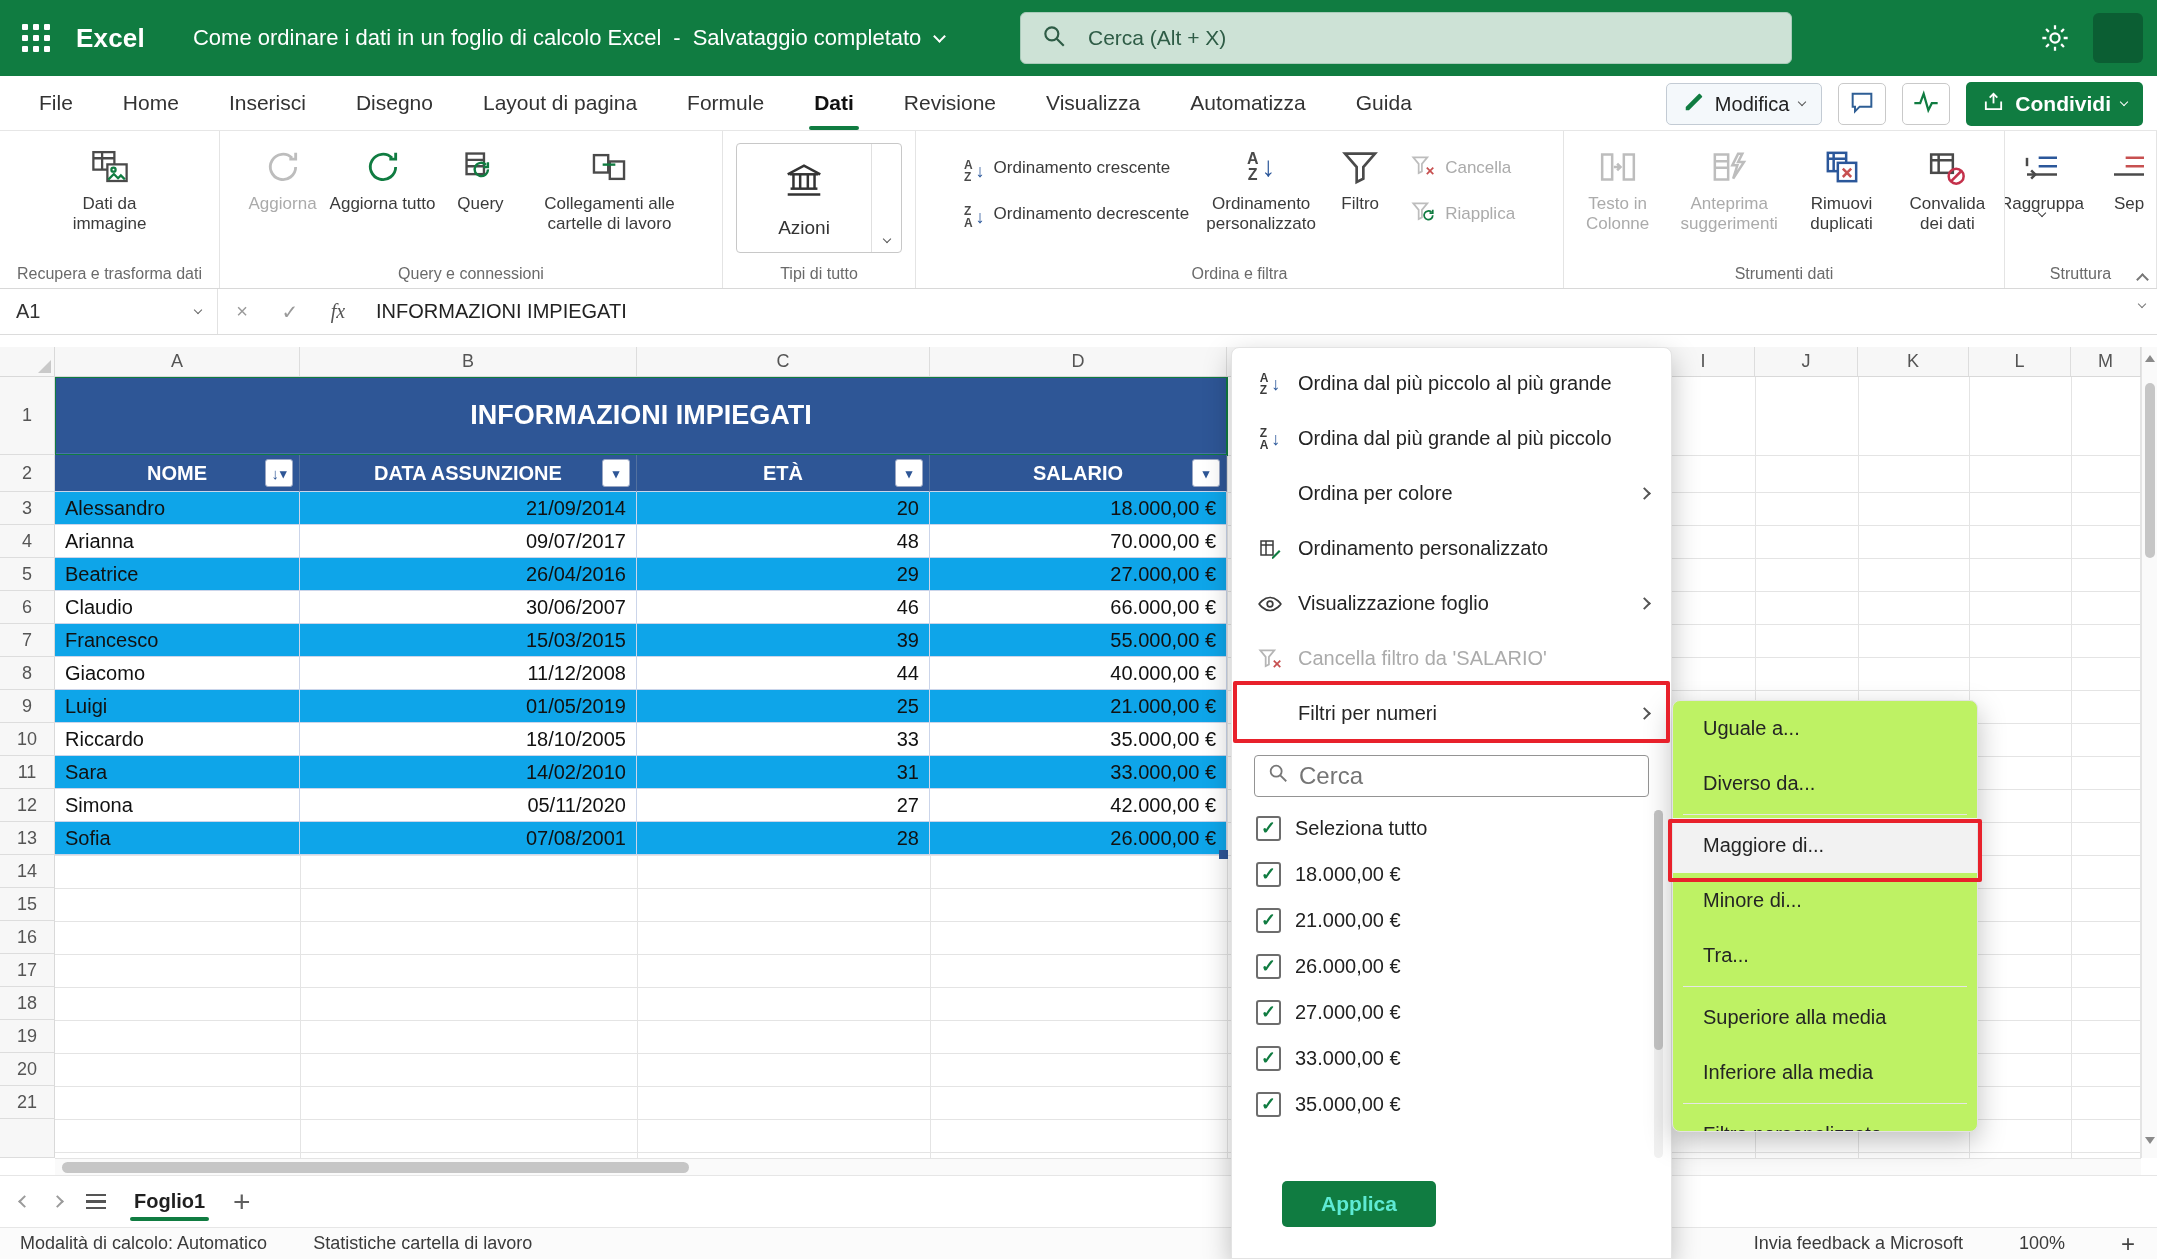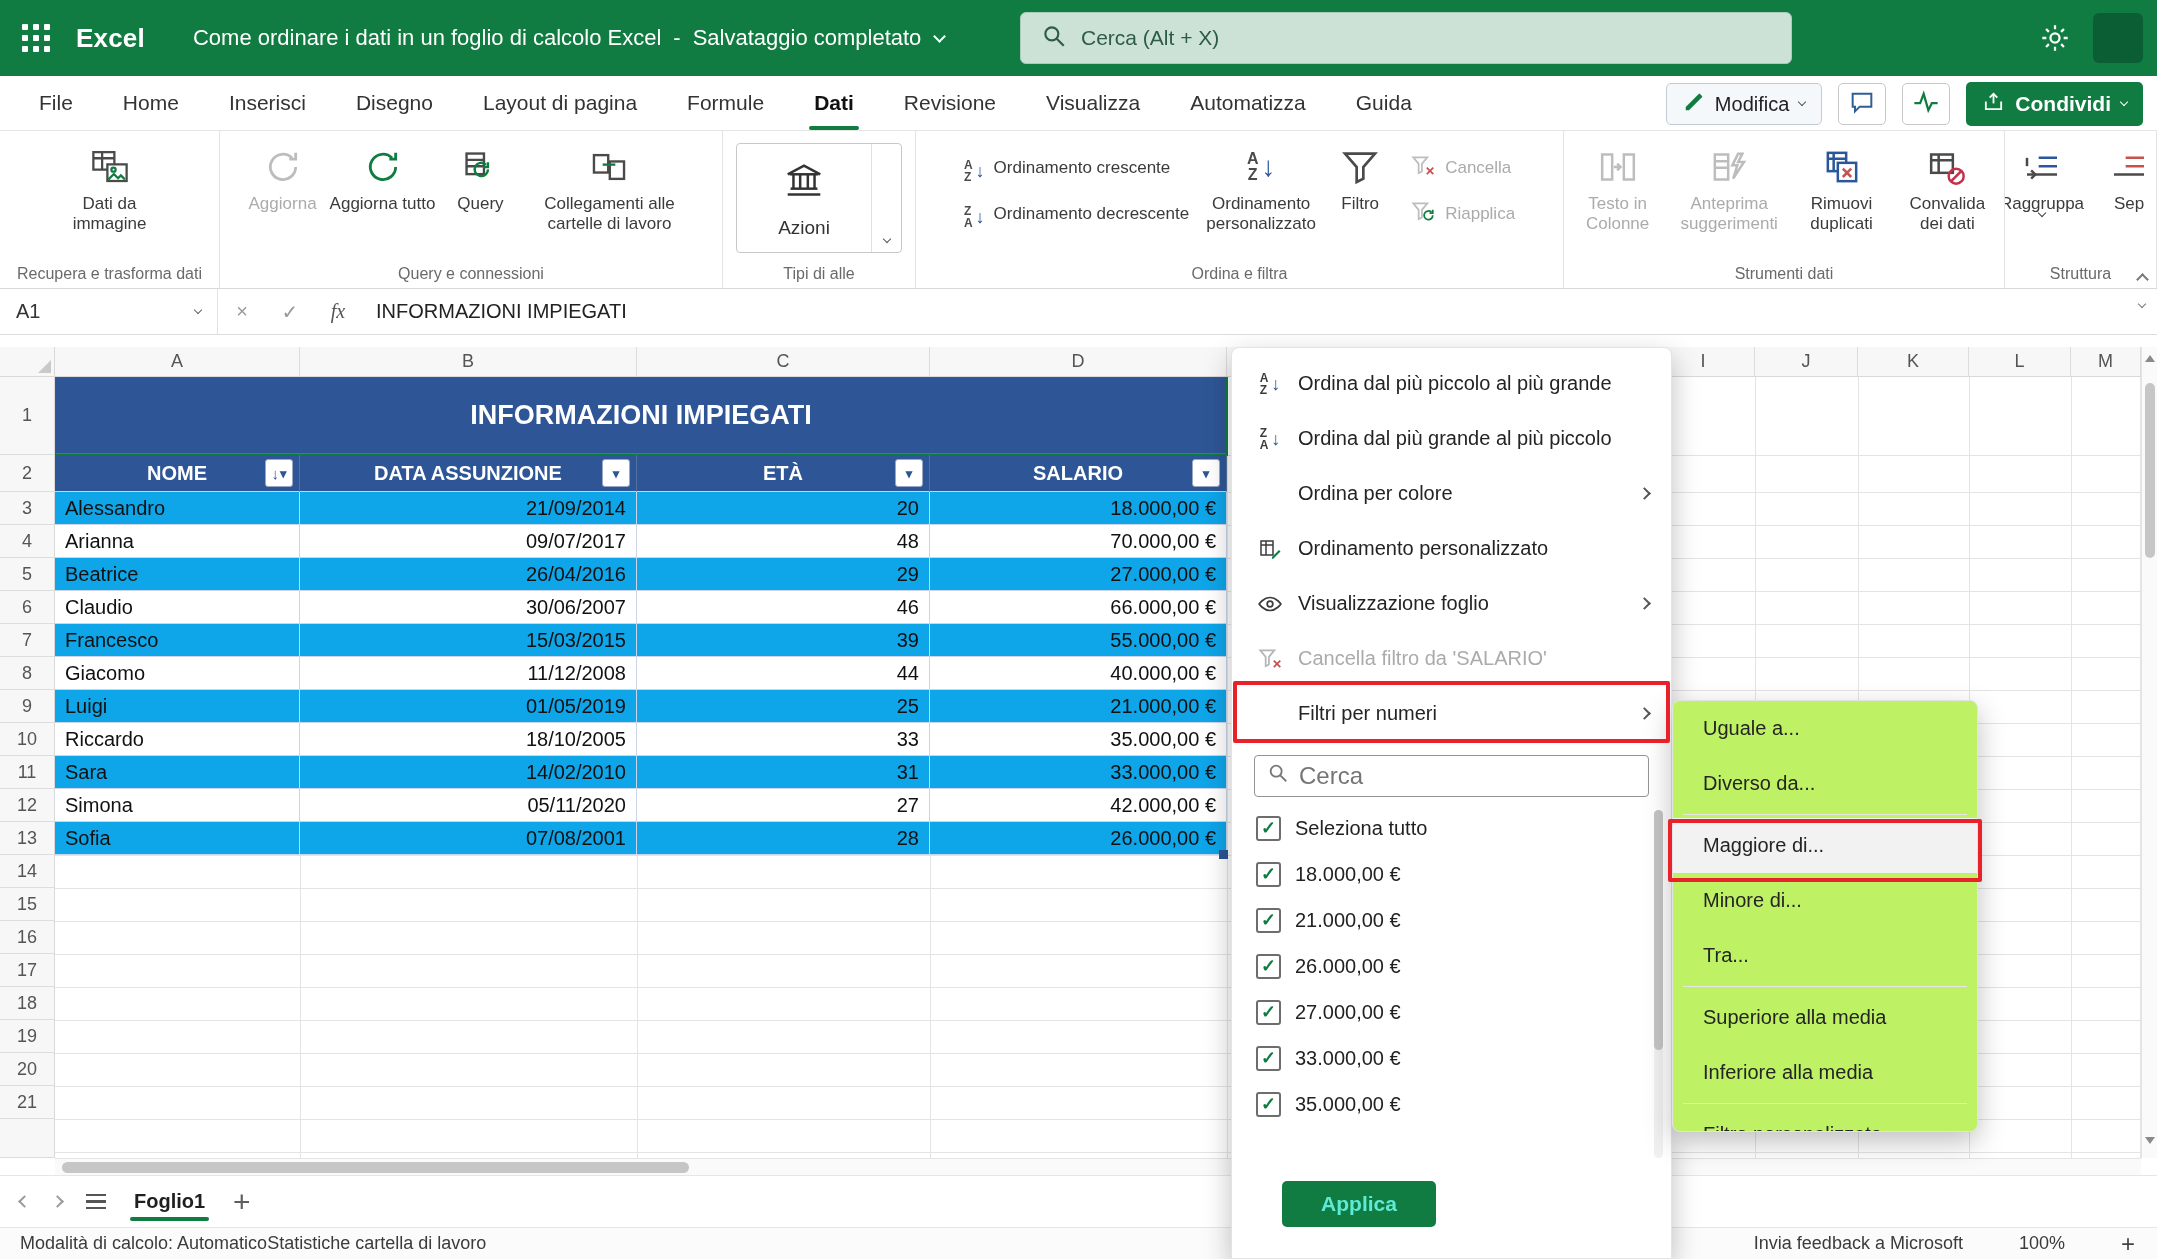--- a/index.html
+++ b/index.html
@@ -22,21 +22,21 @@
 .azicon.big .letters{font-size:16px}
 .azicon.big .arr{font-size:28px}
 
 
 #titlebar{position:absolute;left:0;top:0;width:100%;height:76px;background:#107C41;display:flex;align-items:center;color:#fff;z-index:30}
 .waffle{display:grid;grid-template-columns:repeat(3,6px);grid-gap:5px;margin:0 26px 0 22px;cursor:pointer}
 .waffle i{width:6px;height:6px;background:#fff;border-radius:1px;display:block}
 .brand{font-size:26px;font-weight:700;margin-right:48px;letter-spacing:.2px}
 .doc-title{display:flex;align-items:center;gap:12px;font-size:22px;white-space:nowrap}
 .doc-title .chev{color:#fff;margin-left:2px}
-#tb-search{position:absolute;left:1020px;top:12px;width:772px;height:52px;background:#CDE2D6;border:1px solid #A9CBBA;border-radius:6px;display:flex;align-items:center;gap:14px;padding:0 20px;color:#2E5C46;font-size:21px;cursor:text}
+#tb-search{position:absolute;left:1020px;top:12px;width:772px;height:52px;background:#CDE2D6;border:1px solid #A9CBBA;border-radius:6px;display:flex;align-items:center;gap:21px;padding:0 20px;color:#2E5C46;font-size:21px;cursor:text}
 #tb-gear{position:absolute;right:86px;top:22px;cursor:pointer}
 #tb-account{position:absolute;right:14px;top:13px;width:50px;height:50px;background:#0B5E33;border-radius:6px;cursor:pointer}
 
 
 #tabrow{position:absolute;top:76px;left:0;width:100%;height:55px;background:#fff;border-bottom:1px solid #E6E6E6;display:flex;align-items:center;padding-left:14px;z-index:29}
 .tab{padding:0 25px;height:100%;display:flex;align-items:center;font-size:21px;color:#333;position:relative;cursor:pointer;white-space:nowrap}
 .tab.active{font-weight:700;color:#111}
 .tab.active::after{content:"";position:absolute;left:20px;right:20px;bottom:0;height:4px;background:#107C41;border-radius:2px}
 #tabrow-right{position:absolute;right:14px;top:6px;display:flex;gap:16px;align-items:center;height:44px}
 .btn-modifica{height:42px;border:1px solid #C3CBD4;background:#F4F8FB;border-radius:5px;display:flex;align-items:center;gap:10px;padding:0 16px;font-size:20px;color:#222;cursor:pointer}
@@ -111,21 +111,21 @@
 .varrow.dn{border-top:7px solid #8a8a8a;position:absolute;bottom:6px;left:3px}
 
 
 #sheetbar{position:absolute;left:0;top:1175px;width:100%;height:52px;background:#fff;border-top:1px solid #E6E6E6;display:flex;align-items:center;gap:24px;padding-left:20px;z-index:4}
 #sheetbar .chev{color:#9b9b9b}
 .sheetlist{display:flex;flex-direction:column;gap:4px;cursor:pointer}
 .sheetlist i{display:block;width:20px;height:2.5px;background:#555}
 .sheettab{position:relative;padding:10px 4px;font-size:20px;color:#1f1f1f;font-weight:600;cursor:pointer}
 .sheettab::after{content:"";position:absolute;left:0;right:0;bottom:2px;height:4px;background:#107C41;border-radius:2px}
 .addsheet{font-size:30px;color:#5f5f5f;cursor:pointer;line-height:1}
-#statusbar{position:absolute;left:0;top:1227px;width:100%;height:32px;background:#FBFBFB;border-top:1px solid #E6E6E6;display:flex;align-items:center;font-size:18px;color:#3b3b3b;padding-left:20px;z-index:4}
+#statusbar{position:absolute;left:0;top:1227px;width:100%;height:32px;background:#FBFBFB;border-top:1px solid #E6E6E6;display:flex;align-items:center;font-size:18px;color:#3b3b3b;padding-left:20px;gap:46px;z-index:4}
 #status-right{position:absolute;right:22px;display:flex;align-items:center;gap:56px}
 #status-right .zoomplus{font-size:24px;color:#444;cursor:pointer}
 
 
 #filter-menu{position:absolute;left:1231px;top:347px;width:441px;height:912px;background:#fff;z-index:10;border:1px solid #E3E3E3;border-radius:8px 8px 0 0;box-shadow:0 10px 28px rgba(0,0,0,.25);padding-top:8px}
 .fm-item{height:55px;display:flex;align-items:center;padding:0 22px;gap:12px;font-size:20px;color:#242424;cursor:pointer}
 .fm-item .ficon{width:32px;display:flex;justify-content:center;color:#3b3b3b}
 .fm-item .flabel{flex:1;white-space:nowrap}
 .fm-item .chev{color:#555}
 .fm-item.disabled .ficon{color:#B5B5B5}
@@ -304,21 +304,21 @@
                     <path d="M5 16h14"></path>
                     <path d="M3.5 19h17"></path>
                   </svg></span>
                 <span>Azioni</span>
               </div>
               <div class="gdrop">
                 <span class="chev down mini"></span>
               </div>
             </div>
           </div>
-          <div class="rlabel">Tipi di alle</div>
+          <div class="rlabel">Tipi di tutto</div>
         </div>
         <div class="rgroup" style="width: 648px;">
           <div class="rcontent">
             <div class="rstack">
               <div class="rbtn small">
                 <span class="ricon ic-sort-asc-icon"><span class="azicon">
                     <span class="letters">
                       <i>A</i>
                       <i>Z</i>
                     </span>

